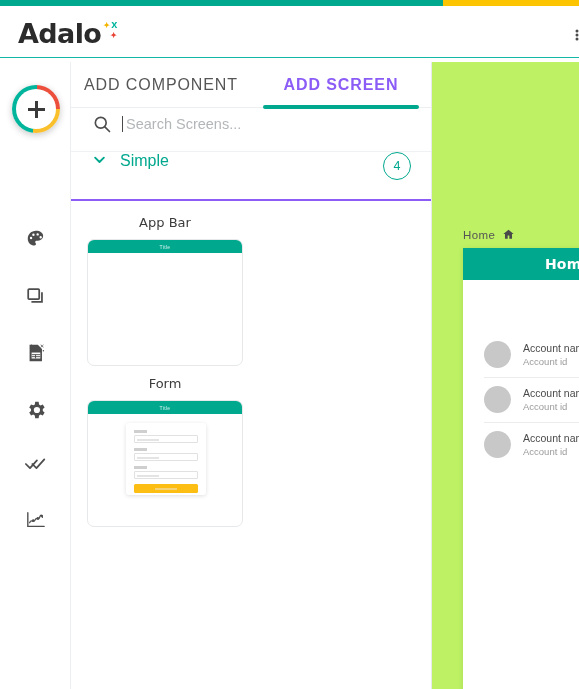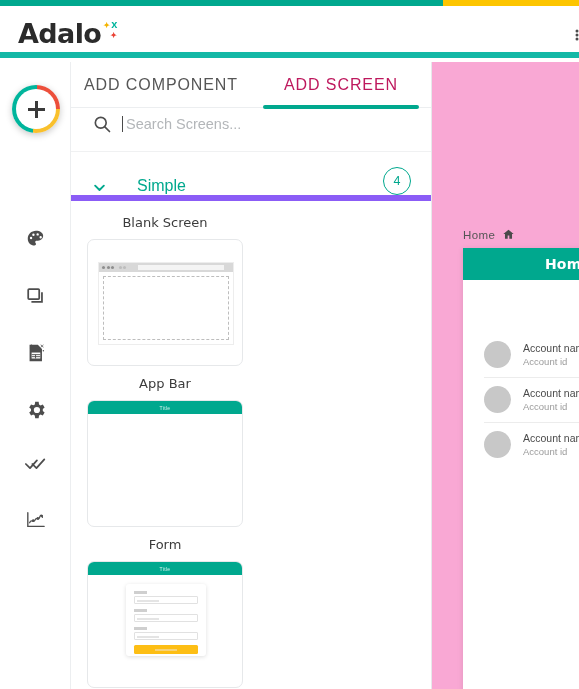--- a/index.html
+++ b/index.html
@@ -12,21 +12,21 @@
   #root { position: relative; width: 579px; height: 689px; background: #fff; }
 
   
   .top-stripe { position: absolute; top: 0; left: 0; width: 579px; height: 6px; display: flex; }
   .stripe-teal { width: 443px; height: 6px; background: #00a88e; }
   .stripe-yellow { flex: 1; height: 6px; background: #fdc500; }
 
   
   .header {
     position: absolute; top: 6px; left: 0; width: 579px; height: 52px;
-    background: #fff; border-bottom: 6px solid #14b8a6;
+    background: #fff; border-bottom: 1px solid #14b8a6;
   }
   .logo-wrap { position: absolute; left: 18px; top: 13px; display: flex; align-items: flex-start; }
   .logo-text {
     font-size: 27px; font-weight: bold; color: #2b2b2b; letter-spacing: -0.6px;
     line-height: 30px; font-family: "DejaVu Sans", sans-serif;
   }
   .logo-sparks { position: relative; width: 22px; height: 24px; margin-left: 1px; }
   .sp { position: absolute; font-weight: bold; line-height: 1; }
   .sp-x-teal { left: 9px; top: 0px; font-size: 11px; color: #00b59c; }
   .sp-star-y { left: 1px; top: 3px; font-size: 8px; color: #f4b400; }
@@ -80,21 +80,21 @@
     position: absolute; top: 62px; left: 71px; width: 361px; height: 627px;
     background: #ffffff; border-right: 1px solid #e7e9eb;
     overflow: hidden;
   }
   .tabs { position: relative; height: 46px; display: flex; border-bottom: 1px solid #eceef0; }
   .tab {
     flex: 1; display: flex; align-items: center; justify-content: center;
     font-size: 16px; letter-spacing: 0.9px; color: #565656; cursor: pointer;
     position: relative; height: 46px;
   }
-  .tab.active { color: #be185d; }
+  .tab.active { color: #8b5cf6; font-weight: bold; }
   .tab.active:after {
     content: ""; position: absolute; bottom: -1px; left: 12px; right: 12px;
     height: 4px; background: #00a88e; border-radius: 2px;
   }
 
   .search-row {
     height: 44px; display: flex; align-items: center; padding: 0 0 12px 21px;
     border-bottom: 1px solid #f0f1f2;
   }
   .search-icon { width: 20px; height: 20px; flex: none; color: #4d4d4d; }
@@ -102,22 +102,22 @@
     width: 1px; height: 16px; background: #4a4a4a; margin-left: 10px; flex:none;
   }
   .search-input {
     border: none; outline: none; font-size: 14.5px; color: #333;
     margin-left: 3px; flex: 1; height: 24px; background: transparent;
     font-family: "Liberation Sans", sans-serif;
   }
   .search-input::placeholder { color: #b3b6b9; }
 
   .section-head {
-    height: 49px; display: flex; align-items: flex-end; padding: 0 20px 0 21px;
-    border-bottom: 6px solid #8b5cf6; cursor: pointer; gap: 17px;
+    height: 49px; display: flex; align-items: flex-start; padding: 0 20px 0 21px;
+    border-bottom: 2px solid #8b5cf6; cursor: pointer;
   }
   .chev { width: 17px; color: #00a88e; font-size: 15px; display:flex; align-items:center; }
   .chev svg { display:block; }
   .section-title {
     margin-left: 11px; font-size: 16px; color: #00a88e; font-weight: normal;
   }
   .count-badge {
     margin-left: auto; width: 28px; height: 28px; border-radius: 50%;
     border: 1px solid #00a88e; color: #00a88e;
     display: flex; align-items: center; justify-content: center; font-size: 12.5px;
@@ -187,21 +187,21 @@
   }
   .handle-line { width: 16px; height: 2px; background: #dcdee0; }
   .handle-tri {
     width: 0; height: 0; border-top: 5px solid transparent;
     border-bottom: 5px solid transparent; border-left: 7px solid #d2d4d6;
   }
 
   
   .canvas {
     position: absolute; top: 62px; left: 432px; right: 0; bottom: 0;
-    background: #f9a8d4; overflow: hidden;
+    background: #bef264; overflow: hidden;
   }
   .bc {
     position: absolute; left: 31px; top: 166px; display: flex; align-items: center; gap: 7px;
   }
   .bc-text { font-size: 11.5px; color: #555; letter-spacing: .4px; }
   .bc-home svg { display:block; }
 
   .device {
     position: absolute; left: 31px; top: 186px; width: 210px; bottom: -40px;
     background: #fff; box-shadow: 0 1px 6px rgba(0,0,0,0.10);
@@ -343,36 +343,20 @@
         <svg width="15" height="15" viewBox="0 0 24 24" fill="none" stroke="currentColor" stroke-width="3" stroke-linecap="round" stroke-linejoin="round">
             <path d="M5 9l7 7 7-7"></path>
           </svg>
       </span>
       <span class="section-title">Simple</span>
       <span class="count-badge">4</span>
     </div>
 
     <div class="cards-grid">
 
-      <div class="card-cell">
-        <div class="card-label">Blank Screen</div>
-        <div class="card-thumb">
-          <div class="bs-window">
-            <div class="bs-bar">
-              <span class="bs-dot"></span>
-                <span class="bs-dot"></span>
-                <span class="bs-dot"></span>
-              <span class="bs-dot2" style="margin-left:3px"></span>
-                <span class="bs-dot2"></span>
-              <span class="bs-url"></span>
-            </div>
-            <div class="bs-canvas"></div>
-          </div>
-        </div>
-      </div>
 
       <div class="card-cell">
         <div class="card-label">App Bar</div>
         <div class="card-thumb">
           <div class="ph-appbar">
             <span>Title</span>
           </div>
         </div>
       </div>
 

